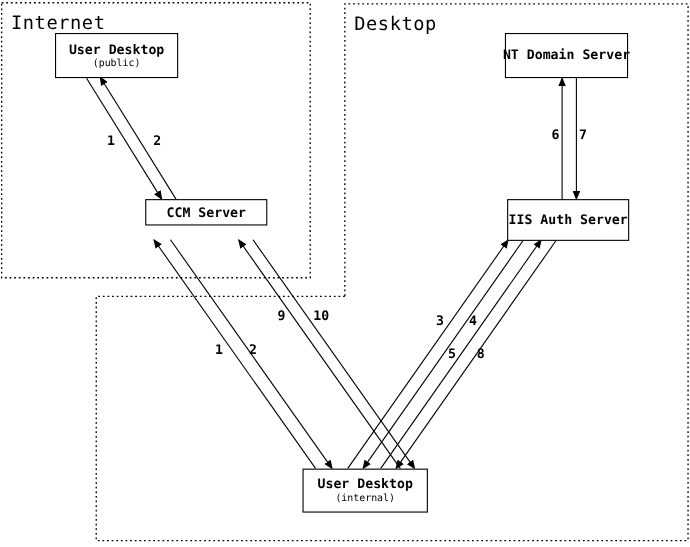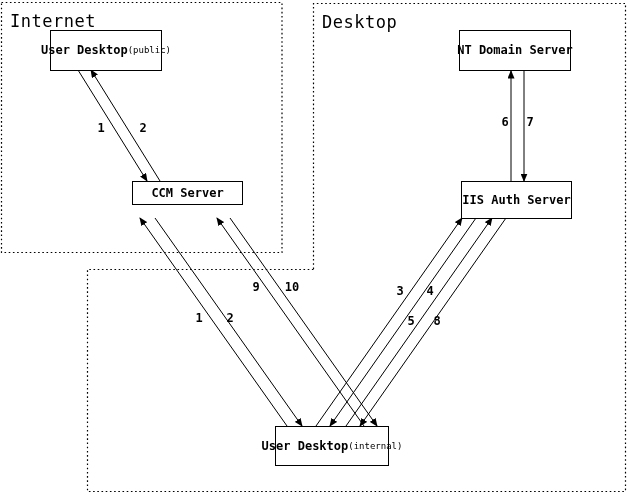--- a/index.html
+++ b/index.html
@@ -14,21 +14,21 @@
   #wires{position:absolute;left:0;top:0;z-index:1;}
   .zone-label{
     position:absolute;z-index:3;
     font-size:17px;font-weight:normal;letter-spacing:0.5px;
     white-space:nowrap;
     text-align:right;
   }
   .node{
     position:absolute;z-index:2;
     border:1px solid #000;background:#ffffff;
-    display:flex;flex-direction:row;align-items:center;justify-content:center;
+    display:flex;flex-direction:column;align-items:center;justify-content:center;
     text-align:center;box-sizing:border-box;
   }
   .node .title{
     font-size:12px;font-weight:bold;white-space:nowrap;line-height:15px;
   }
   .node .subtitle{
     font-size:9px;font-weight:normal;white-space:nowrap;line-height:11px;
   }
   .num-label{
     font-size:12px;font-weight:bold;

